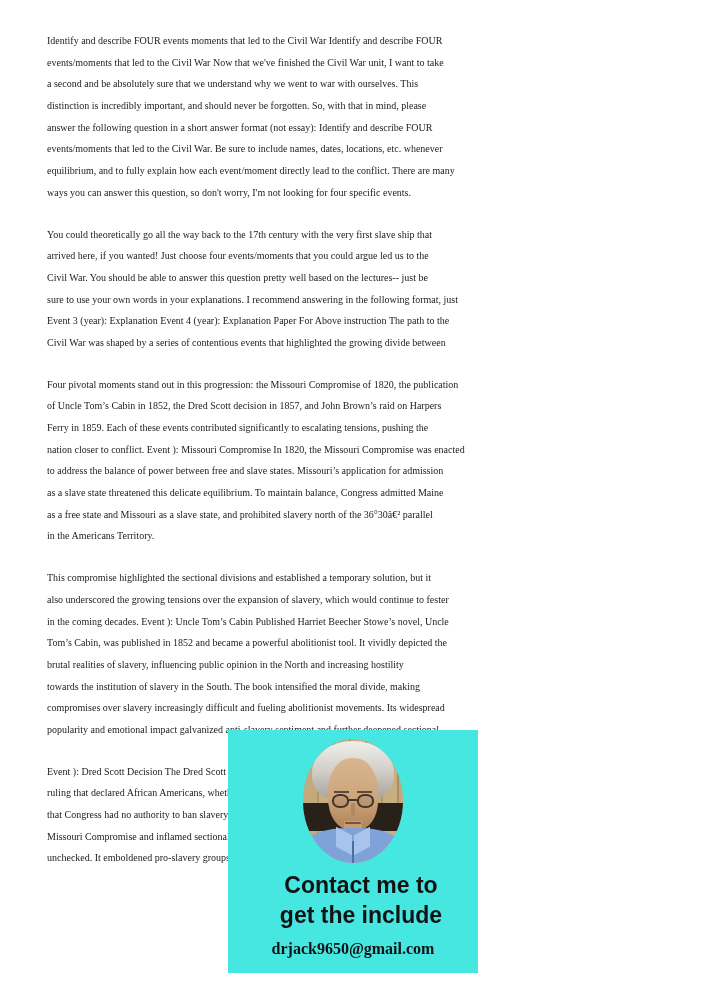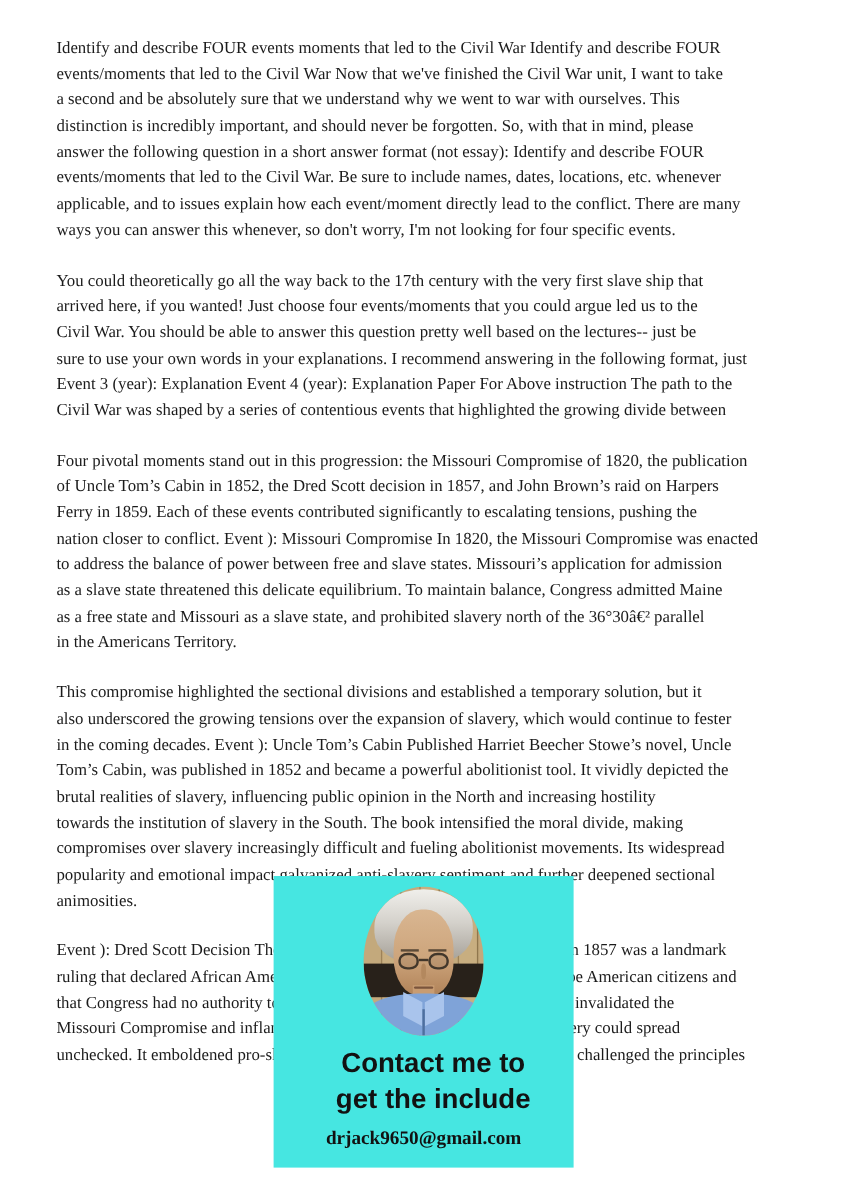--- a/index.html
+++ b/index.html
@@ -14,21 +14,21 @@
   }
   .doc {
     position: absolute;
     left: 47px;
     top: 30px;
     width: 630px;
     color: #1b1b1b;
   }
   .para { margin-bottom: 20px; }
   .line {
-    font-size: 14px;
+    font-size: 10px;
     line-height: 21.7px;
     height: 21.7px;
     white-space: nowrap;
   }
   
   .overlay {
     position: absolute;
     left: 228px;
     top: 730px;
     width: 250px;
@@ -112,22 +112,22 @@
 <div class="page">
 
   <div class="doc">
       <div class="para">
         <div class="line">Identify and describe FOUR events moments that led to the Civil War Identify and describe FOUR</div>
         <div class="line">events/moments that led to the Civil War Now that we've finished the Civil War unit, I want to take</div>
         <div class="line">a second and be absolutely sure that we understand why we went to war with ourselves. This</div>
         <div class="line">distinction is incredibly important, and should never be forgotten. So, with that in mind, please</div>
         <div class="line">answer the following question in a short answer format (not essay): Identify and describe FOUR</div>
         <div class="line">events/moments that led to the Civil War. Be sure to include names, dates, locations, etc. whenever</div>
-        <div class="line">applicable, and to issues explain how each event/moment directly lead to the conflict. There are many</div>
-        <div class="line">ways you can answer this whenever, so don't worry, I'm not looking for four specific events.</div>
+        <div class="line">equilibrium, and to fully explain how each event/moment directly lead to the conflict. There are many</div>
+        <div class="line">ways you can answer this question, so don't worry, I'm not looking for four specific events.</div>
       </div>
       <div class="para">
         <div class="line">You could theoretically go all the way back to the 17th century with the very first slave ship that</div>
         <div class="line">arrived here, if you wanted! Just choose four events/moments that you could argue led us to the</div>
         <div class="line">Civil War. You should be able to answer this question pretty well based on the lectures-- just be</div>
         <div class="line">sure to use your own words in your explanations. I recommend answering in the following format, just</div>
         <div class="line">Event 3 (year): Explanation Event 4 (year): Explanation Paper For Above instruction The path to the</div>
         <div class="line">Civil War was shaped by a series of contentious events that highlighted the growing divide between</div>
       </div>
       <div class="para">
@@ -142,21 +142,20 @@
       </div>
       <div class="para">
         <div class="line">This compromise highlighted the sectional divisions and established a temporary solution, but it</div>
         <div class="line">also underscored the growing tensions over the expansion of slavery, which would continue to fester</div>
         <div class="line">in the coming decades. Event ): Uncle Tom’s Cabin Published Harriet Beecher Stowe’s novel, Uncle</div>
         <div class="line">Tom’s Cabin, was published in 1852 and became a powerful abolitionist tool. It vividly depicted the</div>
         <div class="line">brutal realities of slavery, influencing public opinion in the North and increasing hostility</div>
         <div class="line">towards the institution of slavery in the South. The book intensified the moral divide, making</div>
         <div class="line">compromises over slavery increasingly difficult and fueling abolitionist movements. Its widespread</div>
         <div class="line">popularity and emotional impact galvanized anti-slavery sentiment and further deepened sectional</div>
-        <div class="line">animosities.</div>
       </div>
       <div class="para">
         <div class="line">Event ): Dred Scott Decision The Dred Scott v. Sandford decision rendered in 1857 was a landmark</div>
         <div class="line">ruling that declared African Americans, whether enslaved or free, could not be American citizens and</div>
         <div class="line">that Congress had no authority to ban slavery in the territories. This decision invalidated the</div>
         <div class="line">Missouri Compromise and inflamed sectional tensions by implying that slavery could spread</div>
         <div class="line">unchecked. It emboldened pro-slavery groups and alarmed abolitionists, as it challenged the principles</div>
       </div>
     </div>
 

